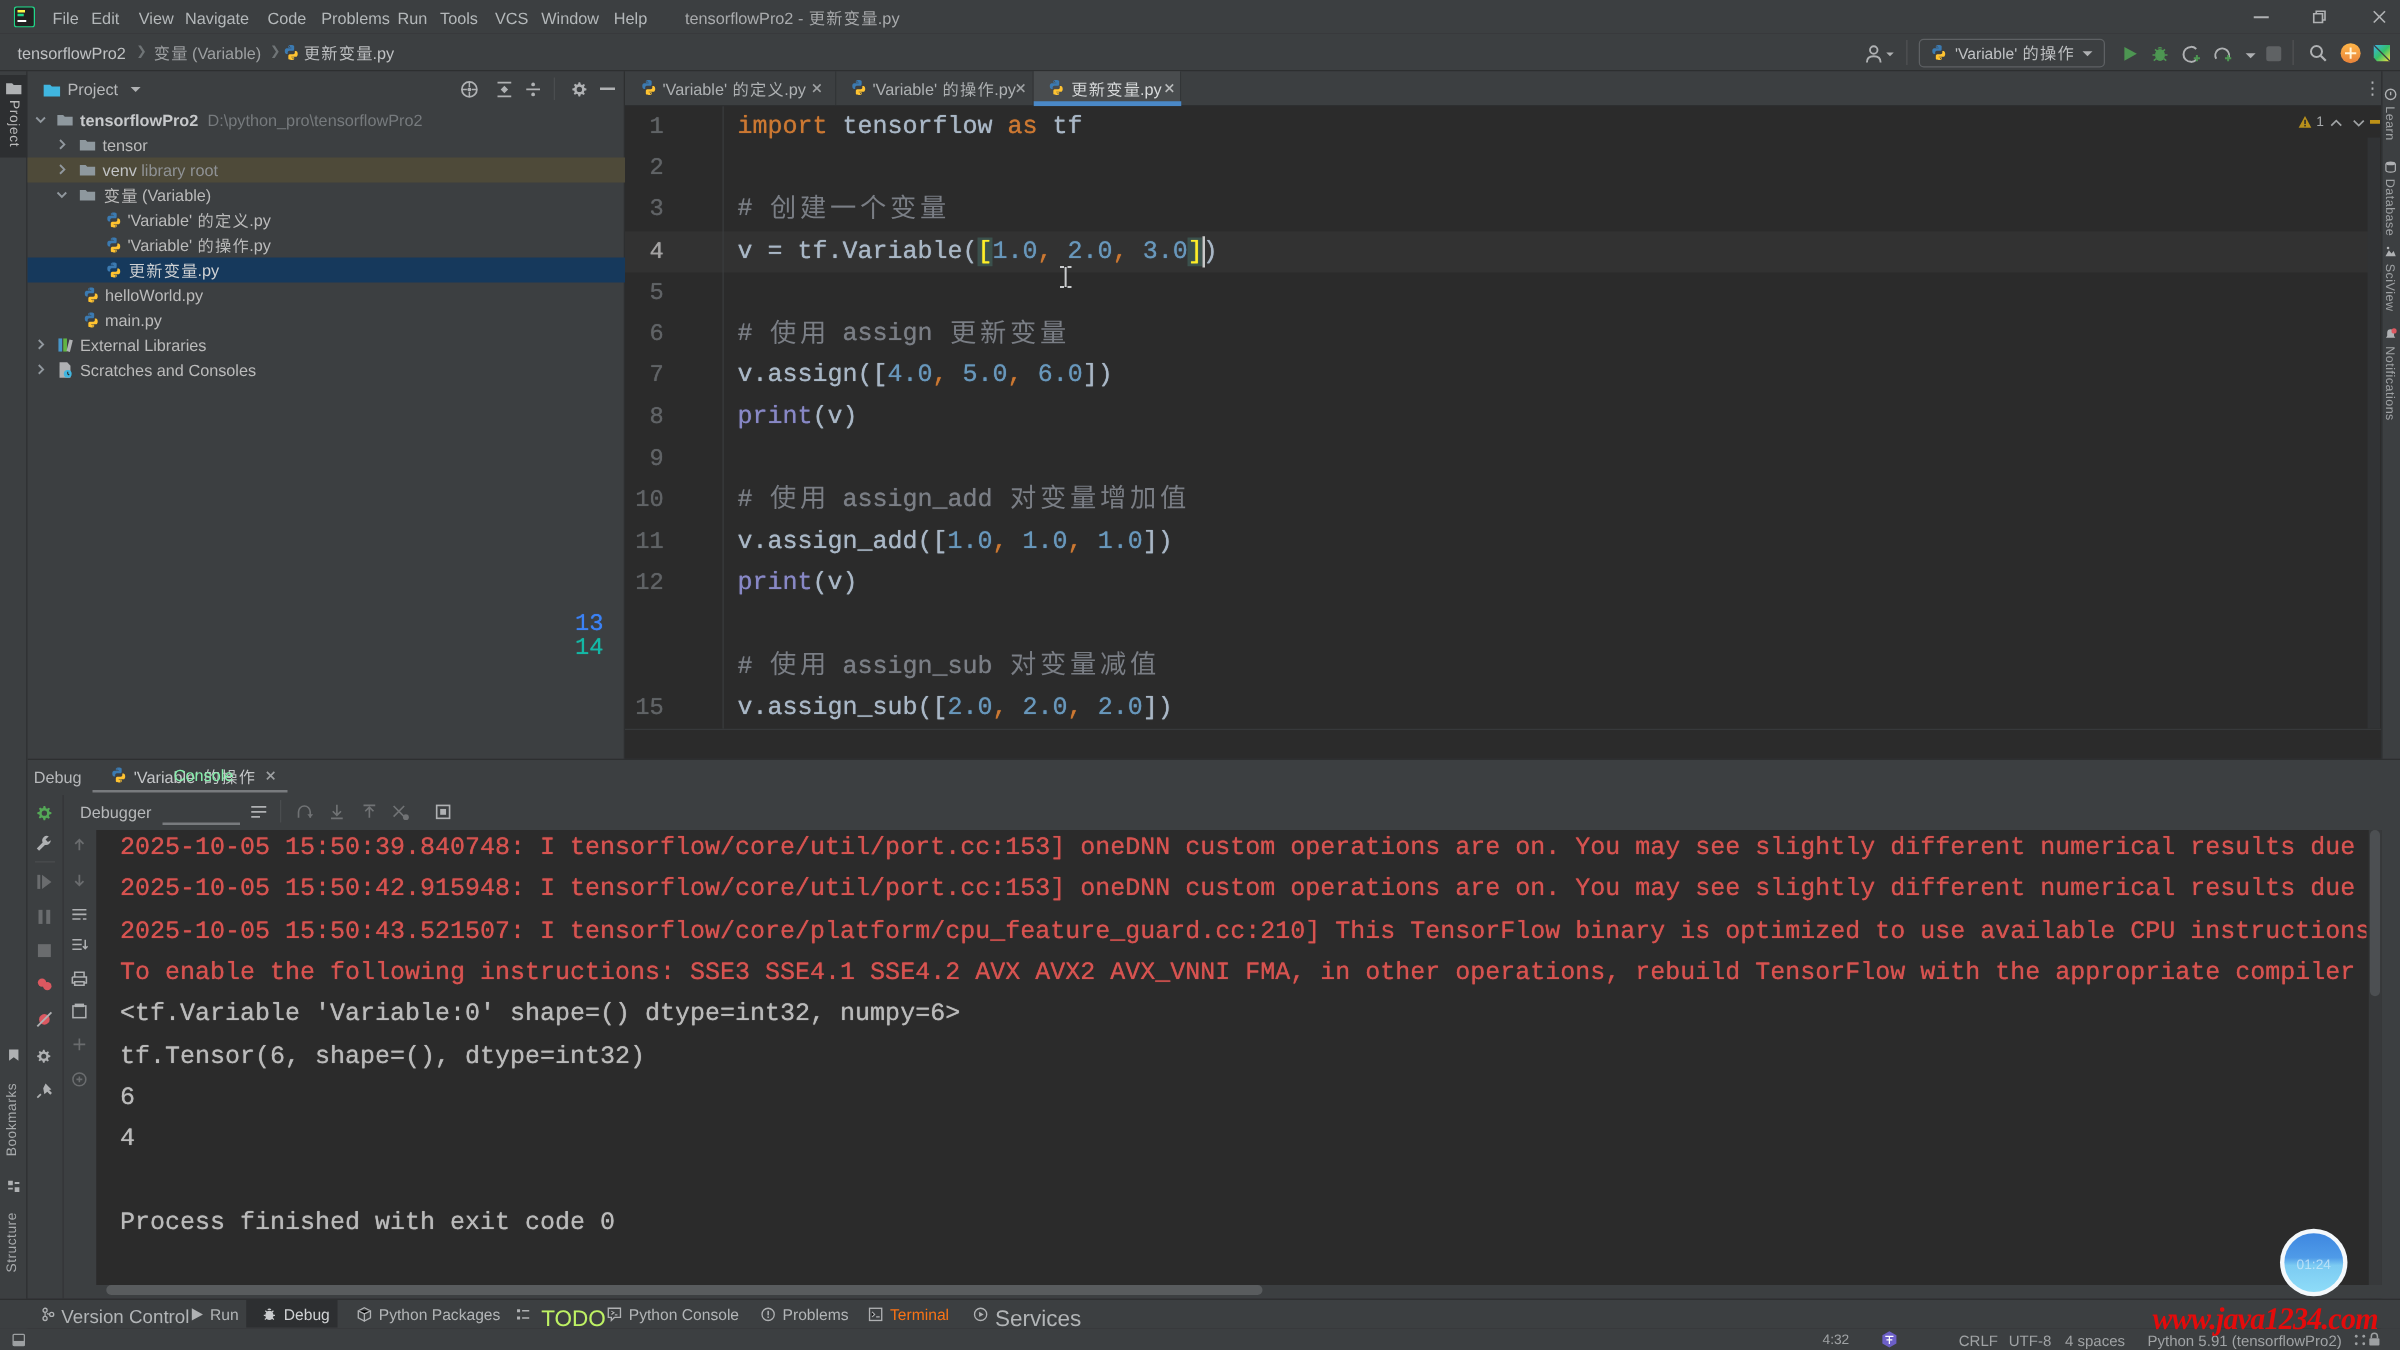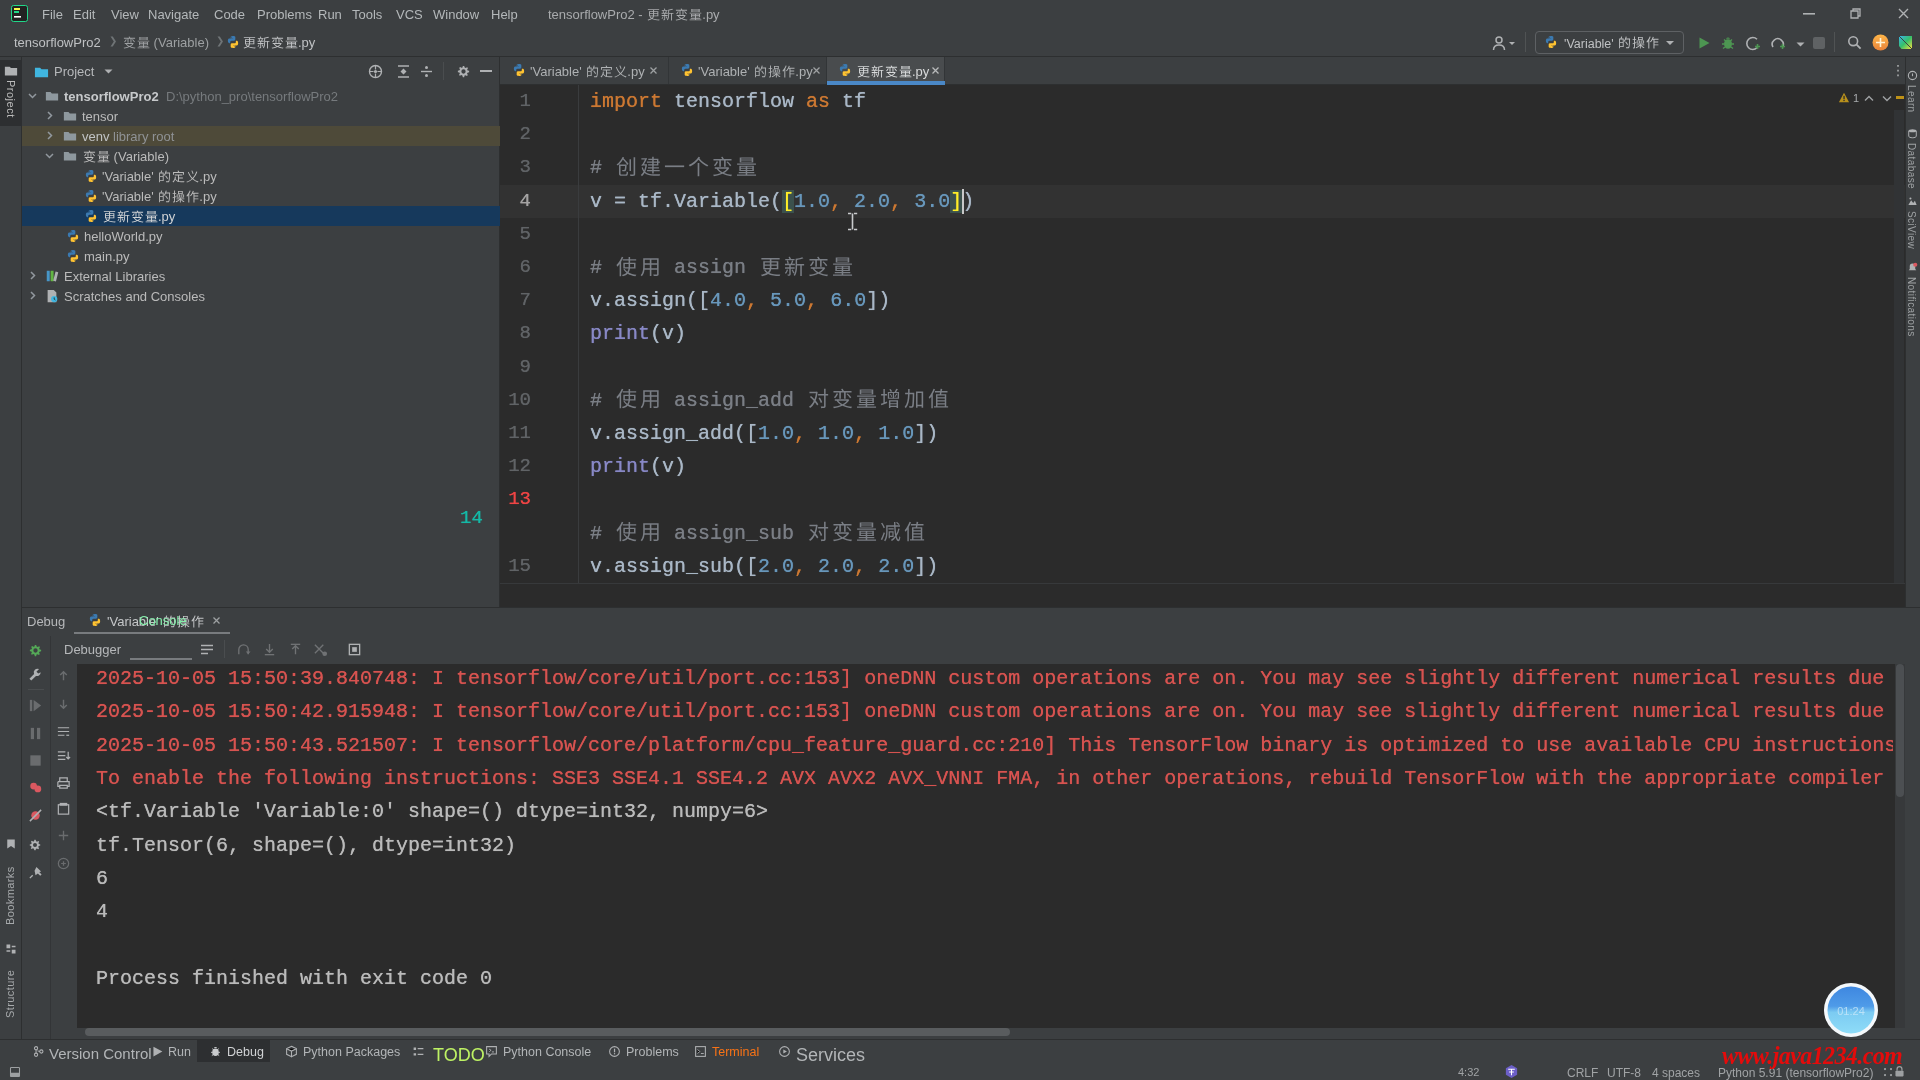--- a/index.html
+++ b/index.html
@@ -356,21 +356,21 @@
 <div class="abs mono" style="left:460px;top:151.4px;width:71px;line-height:33.2px;font-size:19px;text-align:right;color:#606366">3</div>
 <div class="abs mono" style="left:460px;top:184.6px;width:71px;line-height:33.2px;font-size:19px;text-align:right;color:#A4A3A3">4</div>
 <div class="abs mono" style="left:460px;top:217.8px;width:71px;line-height:33.2px;font-size:19px;text-align:right;color:#606366">5</div>
 <div class="abs mono" style="left:460px;top:251.0px;width:71px;line-height:33.2px;font-size:19px;text-align:right;color:#606366">6</div>
 <div class="abs mono" style="left:460px;top:284.2px;width:71px;line-height:33.2px;font-size:19px;text-align:right;color:#606366">7</div>
 <div class="abs mono" style="left:460px;top:317.4px;width:71px;line-height:33.2px;font-size:19px;text-align:right;color:#606366">8</div>
 <div class="abs mono" style="left:460px;top:350.6px;width:71px;line-height:33.2px;font-size:19px;text-align:right;color:#606366">9</div>
 <div class="abs mono" style="left:460px;top:383.8px;width:71px;line-height:33.2px;font-size:19px;text-align:right;color:#606366">10</div>
 <div class="abs mono" style="left:460px;top:417.0px;width:71px;line-height:33.2px;font-size:19px;text-align:right;color:#606366">11</div>
 <div class="abs mono" style="left:460px;top:450.2px;width:71px;line-height:33.2px;font-size:19px;text-align:right;color:#606366">12</div>
-<div class="abs mono" style="left:460px;top:483.4px;width:71px;line-height:33.2px;font-size:19px;text-align:right;color:#ef4444">13</div>
+<div class="abs mono" style="left:460px;top:483.4px;width:71px;line-height:33.2px;font-size:19px;text-align:left;color:#3b82f6">13</div>
 <div class="abs mono" style="left:460px;top:502px;width:71px;line-height:33.2px;font-size:19px;text-align:left;color:#14b8a6">14</div>
 <div class="abs mono" style="left:460px;top:549.8px;width:71px;line-height:33.2px;font-size:19px;text-align:right;color:#606366">15</div>
 <div class="abs" style="left:578px;top:85px;width:1px;height:498px;background:#3A3C3E"></div>
 <div class="abs" style="left:500px;top:583px;width:1405px;height:1px;background:#37393B"></div>
 <div class="abs mono" style="left:590px;top:85.0px;line-height:33.2px"><span style="color:#CC7832">import </span><span style="color:#A9B7C6">tensorflow </span><span style="color:#CC7832">as </span><span style="color:#A9B7C6">tf</span></div>
 <div class="abs mono" style="left:590px;top:151.4px;line-height:33.2px"><span style="color:#7A7E85"># <svg class="cj cjC" viewBox="0 0 1000 1000">
         <use href="#c521b"></use>
       </svg><svg class="cj cjC" viewBox="0 0 1000 1000">
         <use href="#c5efa"></use>
       </svg><svg class="cj cjC" viewBox="0 0 1000 1000">

